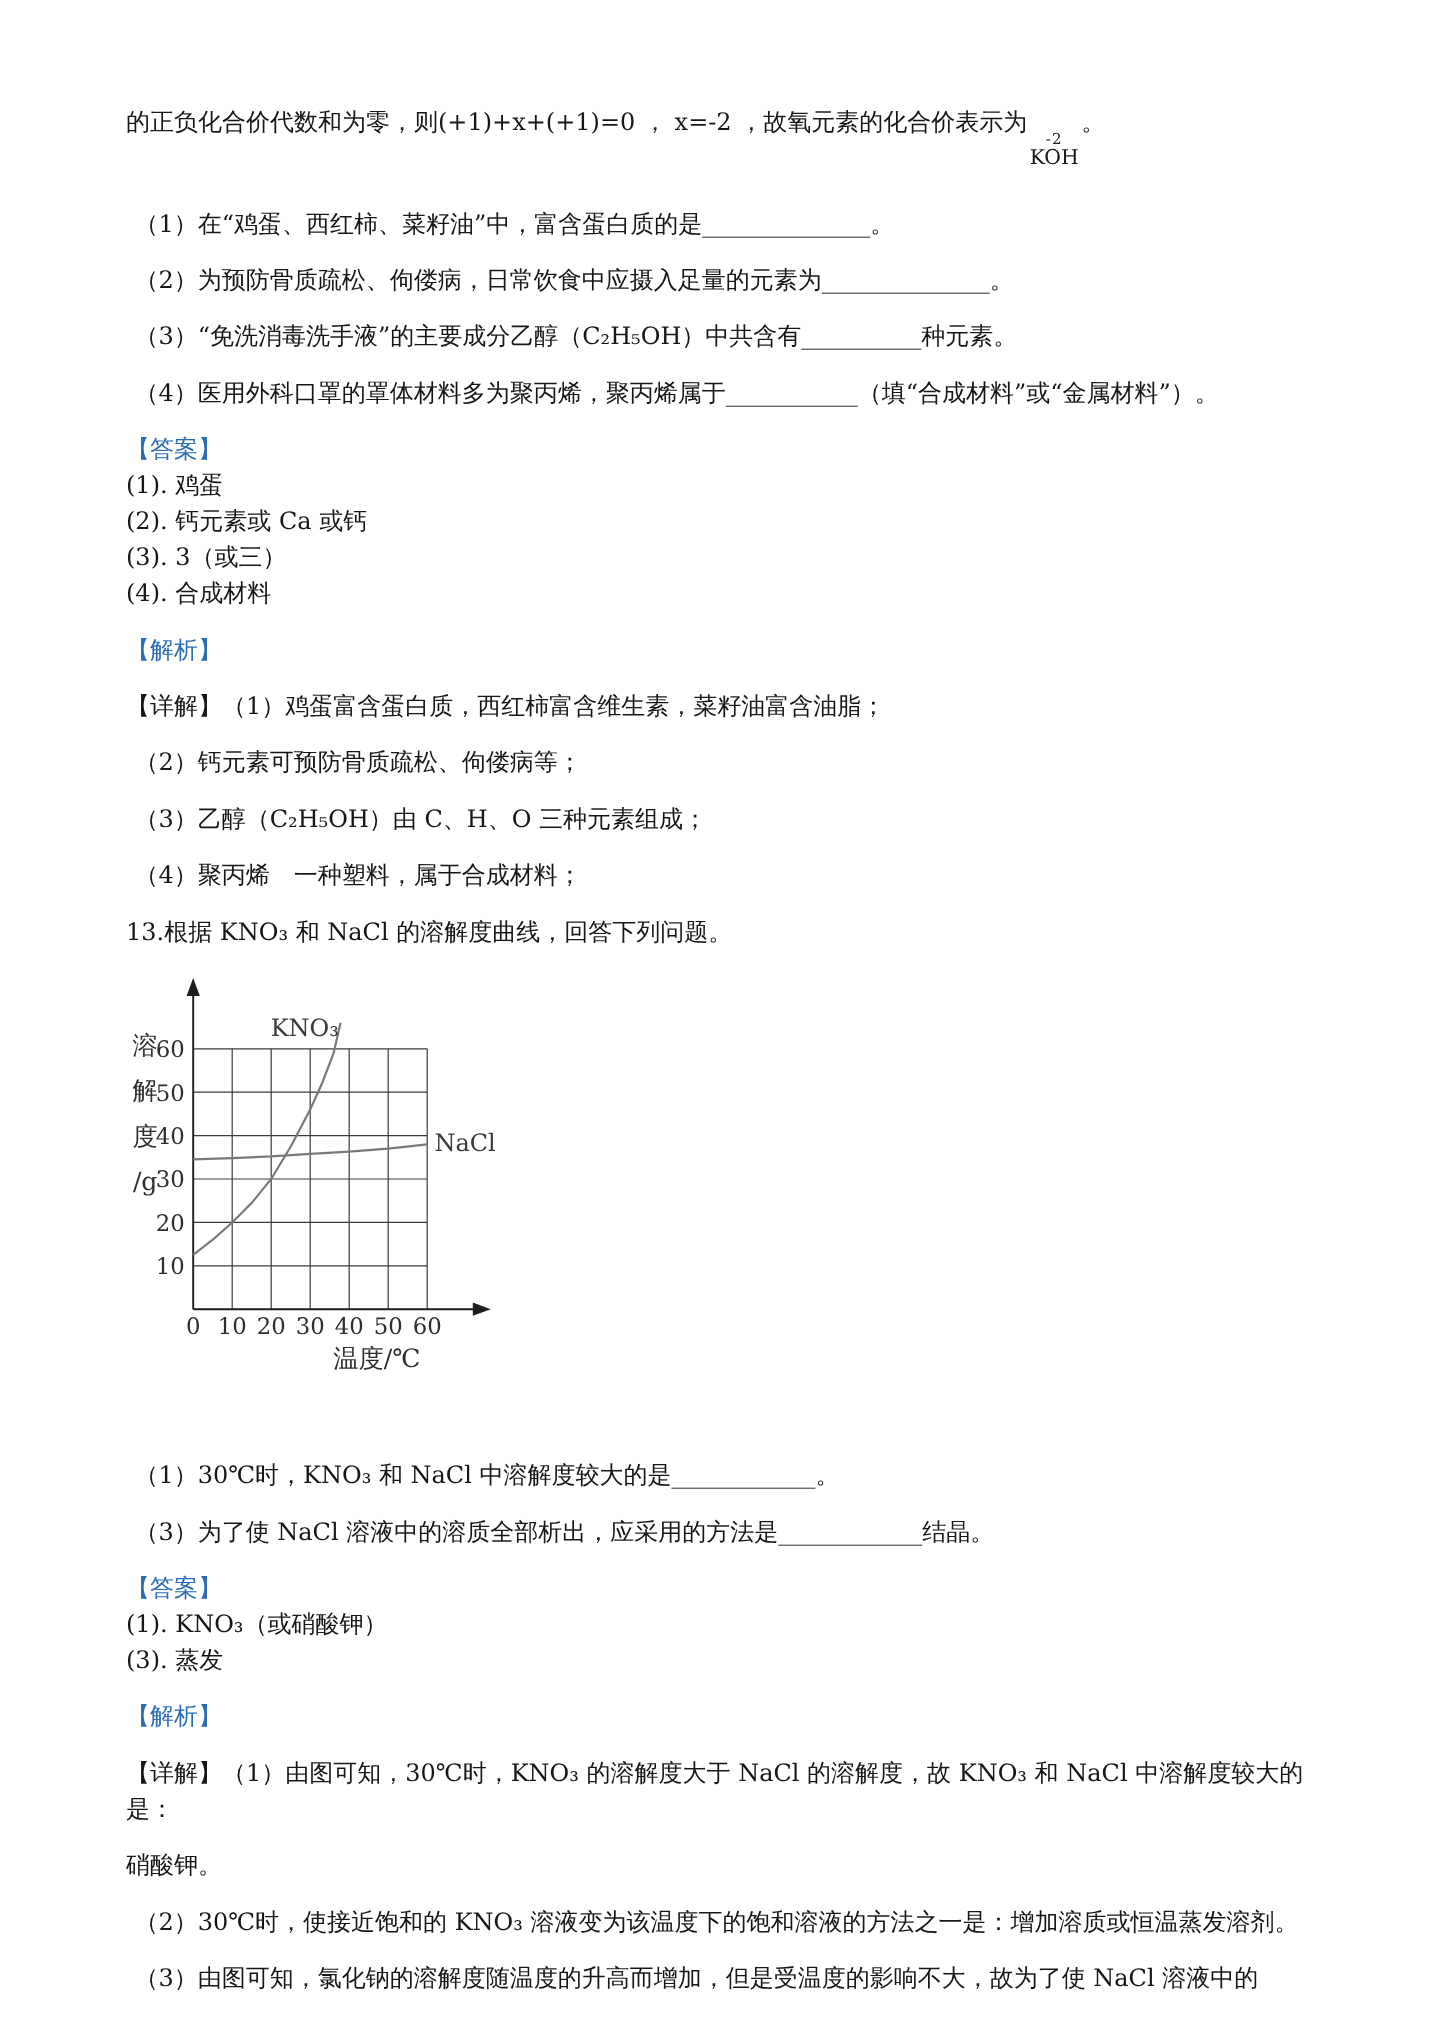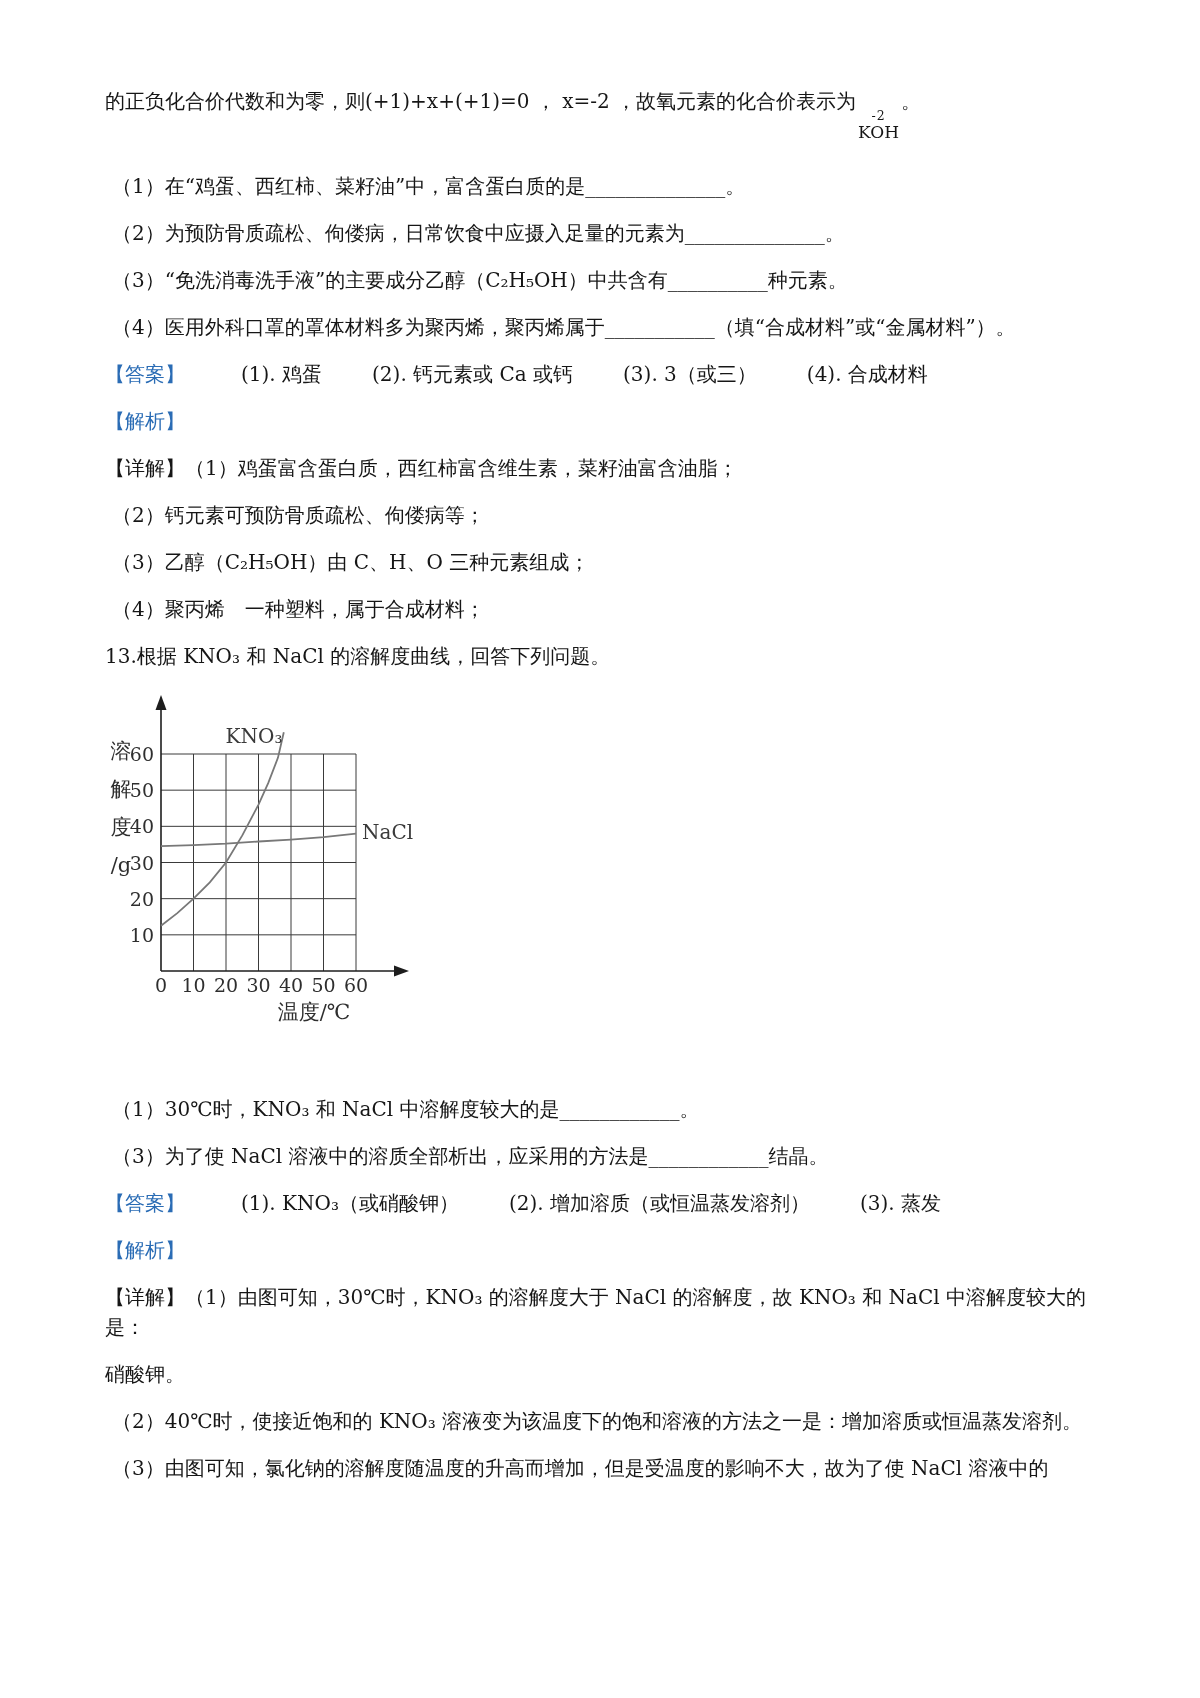--- a/index.html
+++ b/index.html
@@ -6,21 +6,21 @@
   body {
     width:1200px; height:1698px; background:#ffffff; overflow:hidden;
     font-family:"DejaVu Serif","Liberation Serif",serif; color:#161616;
   }
   .page { padding:86px 92px 0 105px; }
   .ln { font-size:20px; line-height:30px; margin:0 0 17px 0; }
   .indent { padding-left:7px; }
   .gap-after-lg { margin-bottom:30px; }
   .gap-before { margin-top:14px; }
   .blue { color:#2a6cb5; }
-  .answers { display:flex; flex-wrap:wrap; column-gap:50px; align-items:flex-end; }
+  .answers { display:flex; flex-wrap:wrap; column-gap:50px; align-items:flex-start;flex-direction:column; }
   .answers .blue { margin-right:6px; }
   
   .ox { display:inline-flex; flex-direction:column; align-items:center;
         line-height:1; vertical-align:-12px; margin:0 2px; }
   .ox .sup { font-size:12.5px; letter-spacing:1px; margin-bottom:1px; }
   .ox .base { font-size:17px; }
   
   .chart-wrap { margin:-2px 0 52px -6px; }
   svg text { font-family:"DejaVu Serif","Liberation Serif",serif; fill:#2e2e2e; }
   .grid { stroke:#3a3a3a; stroke-width:1; }
@@ -103,22 +103,21 @@
         <text x="263" y="153" class="serlabel" text-anchor="start">NaCl</text>
       </svg>
   </div>
 
   <p class="ln indent">（1）30℃时，KNO₃ 和 NaCl 中溶解度较大的是____________。</p>
   <p class="ln indent">（3）为了使 NaCl 溶液中的溶质全部析出，应采用的方法是____________结晶。</p>
 
   <p class="ln answers">
     <span class="blue">【答案】</span>
     <span>(1). KNO₃（或硝酸钾）</span>
-    <span>(2). 增加溶质（或恒温蒸发溶剂）</span>
     <span>(3). 蒸发</span>
   </p>
   <p class="ln blue">【解析】</p>
   <p class="ln">【详解】（1）由图可知，30℃时，KNO₃ 的溶解度大于 NaCl 的溶解度，故 KNO₃ 和 NaCl 中溶解度较大的是：</p>
   <p class="ln">硝酸钾。</p>
-  <p class="ln indent">（2）40℃时，使接近饱和的 KNO₃ 溶液变为该温度下的饱和溶液的方法之一是：增加溶质或恒温蒸发溶剂。</p>
+  <p class="ln indent">（2）30℃时，使接近饱和的 KNO₃ 溶液变为该温度下的饱和溶液的方法之一是：增加溶质或恒温蒸发溶剂。</p>
   <p class="ln indent">（3）由图可知，氯化钠的溶解度随温度的升高而增加，但是受温度的影响不大，故为了使 NaCl 溶液中的</p>
 
 </div>
 
 </body></html>

